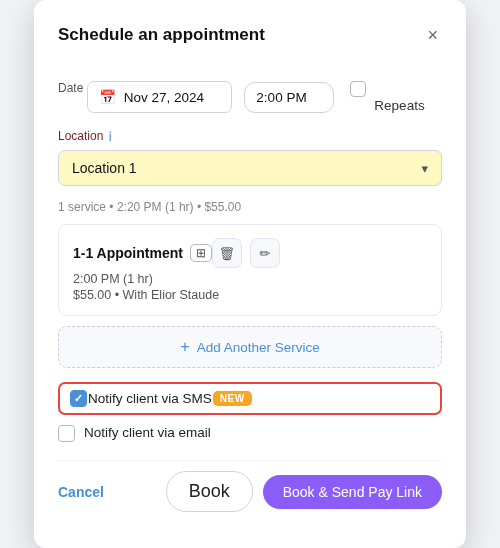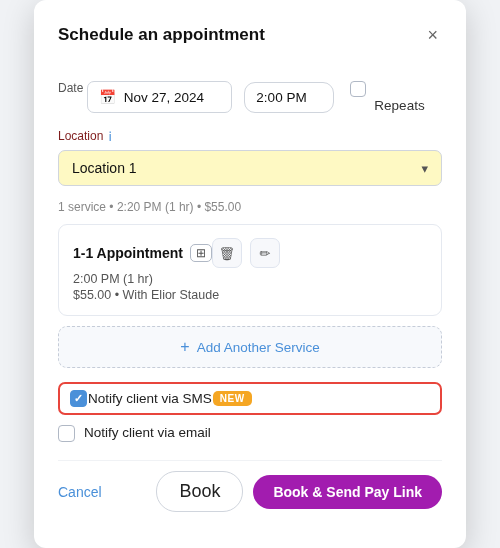--- a/index.html
+++ b/index.html
@@ -296,46 +296,46 @@
       margin-top: auto;
       padding-top: 10px;
       border-top: 1.5px solid #f0f2f5;
     }
     .cancel-btn {
       background: none;
       border: none;
       color: #4a90d9;
       font-size: 14px;
       cursor: pointer;
-      font-weight: 400;
+      font-weight: 700;
       padding: 7px 0;
     }
     .footer-right {
       display: flex;
       gap: 10px;
       align-items: center;
     }
     .book-btn {
       border: 1.5px solid #d0d5dd;
       background: #fff;
       color: #222;
       border-radius: 20px;
       padding: 9px 22px;
       font-size: 18px;
       font-weight: 500;
       cursor: pointer;
     }
     .book-pay-btn {
-      background: #a21caf;
+      background: #8b5cf6;
       color: #fff;
       border: none;
       border-radius: 20px;
       padding: 9px 20px;
       font-size: 14px;
-      font-weight: 700;
+      font-weight: 400;
       cursor: pointer;
       white-space: nowrap;
     }
   </style>
 </head>
 <body>
 
 <div class="modal">
 
   <div class="modal-header">

